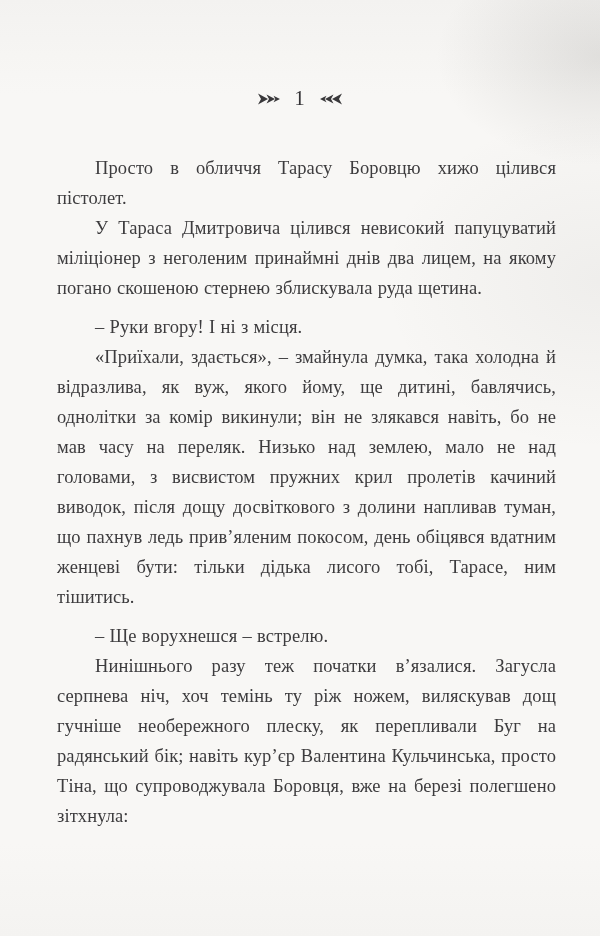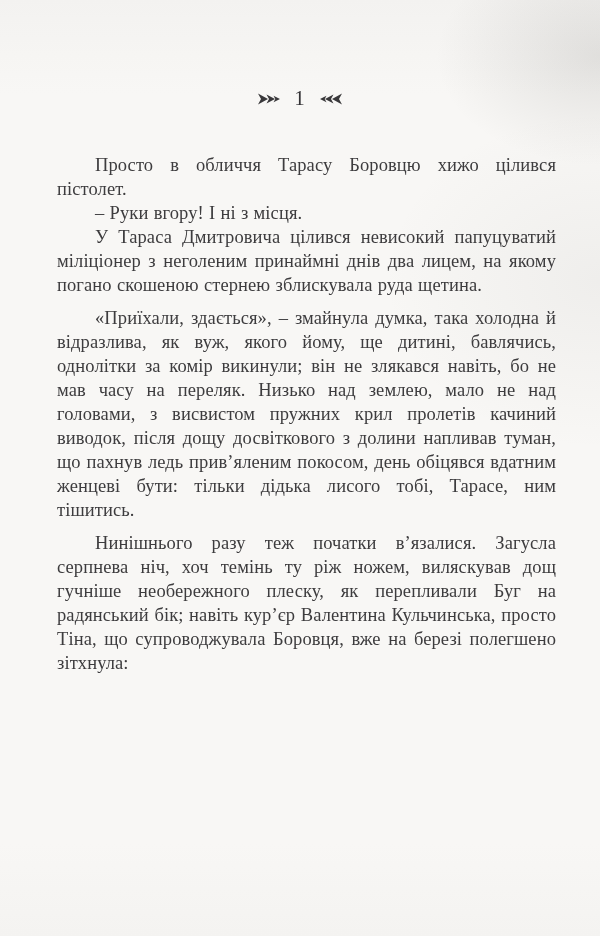--- a/index.html
+++ b/index.html
@@ -35,21 +35,21 @@
   }
   .orn {
     display: inline-flex;
     align-items: center;
   }
   .orn svg { display: block; }
   .orn.flip { transform: scaleX(-1); }
   .text-block {
     padding: 44px 44px 0 57px;
     font-size: 18.5px;
-    line-height: 24px;
+    line-height: 30px;
     text-align: justify;
     letter-spacing: 0.1px;
     word-spacing: 0.5px;
   }
   .para {
     margin: 0;
     text-indent: 38px;
   }
   .para.gap { margin-bottom: 9px; }
 </style>
@@ -71,19 +71,20 @@
       <svg width="26" height="16" viewBox="0 0 26 16" fill="#39383a" xmlns="http://www.w3.org/2000/svg">
         <polygon points="2,2.5 12,8 2,13.5 5,8"></polygon>
         <polygon points="10.5,3.5 19,8 10.5,12.5 13,8"></polygon>
         <polygon points="17.5,4.8 24,8 17.5,11.2 19.3,8"></polygon>
       </svg>
     </span>
   </header>
 
   <section class="text-block">
     <p class="para">Просто в обличчя Тарасу Боровцю хижо цілився пістолет.</p>
+    <p class="para gap">У Тараса Дмитровича цілився невисокий папуцуватий міліціонер з неголеним принаймні днів два лицем, на якому погано скошеною стернею зблискувала руда щетина.</p>
     <p class="para">– Руки вгору! І ні з місця.</p>
-    <p class="para gap">У Тараса Дмитровича цілився невисокий папуцуватий міліціонер з неголеним принаймні днів два лицем, на якому погано скошеною стернею зблискувала руда щетина.</p>
     <p class="para gap">«Приїхали, здається», – змайнула думка, така холодна й відразлива, як вуж, якого йому, ще дитині, бавлячись, однолітки за комір викинули; він не злякався навіть, бо не мав часу на переляк. Низько над землею, мало не над головами, з висвистом пружних крил пролетів качиний виводок, після дощу досвіткового з долини напливав туман, що пахнув ледь прив’яленим покосом, день обіцявся вдатним женцеві бути: тільки дідька лисого тобі, Тарасе, ним тішитись.</p>
+    <p class="para">– Ще ворухнешся – встрелю.</p>
     <p class="para">Нинішнього разу теж початки в’язалися. Загусла серпнева ніч, хоч темінь ту ріж ножем, виляскував дощ гучніше необережного плеску, як перепливали Буг на радянський бік; навіть кур’єр Валентина Кульчинська, просто Тіна, що супроводжувала Боровця, вже на березі полегшено зітхнула:</p>
   </section>
 
 </main>
 
 </body></html>

